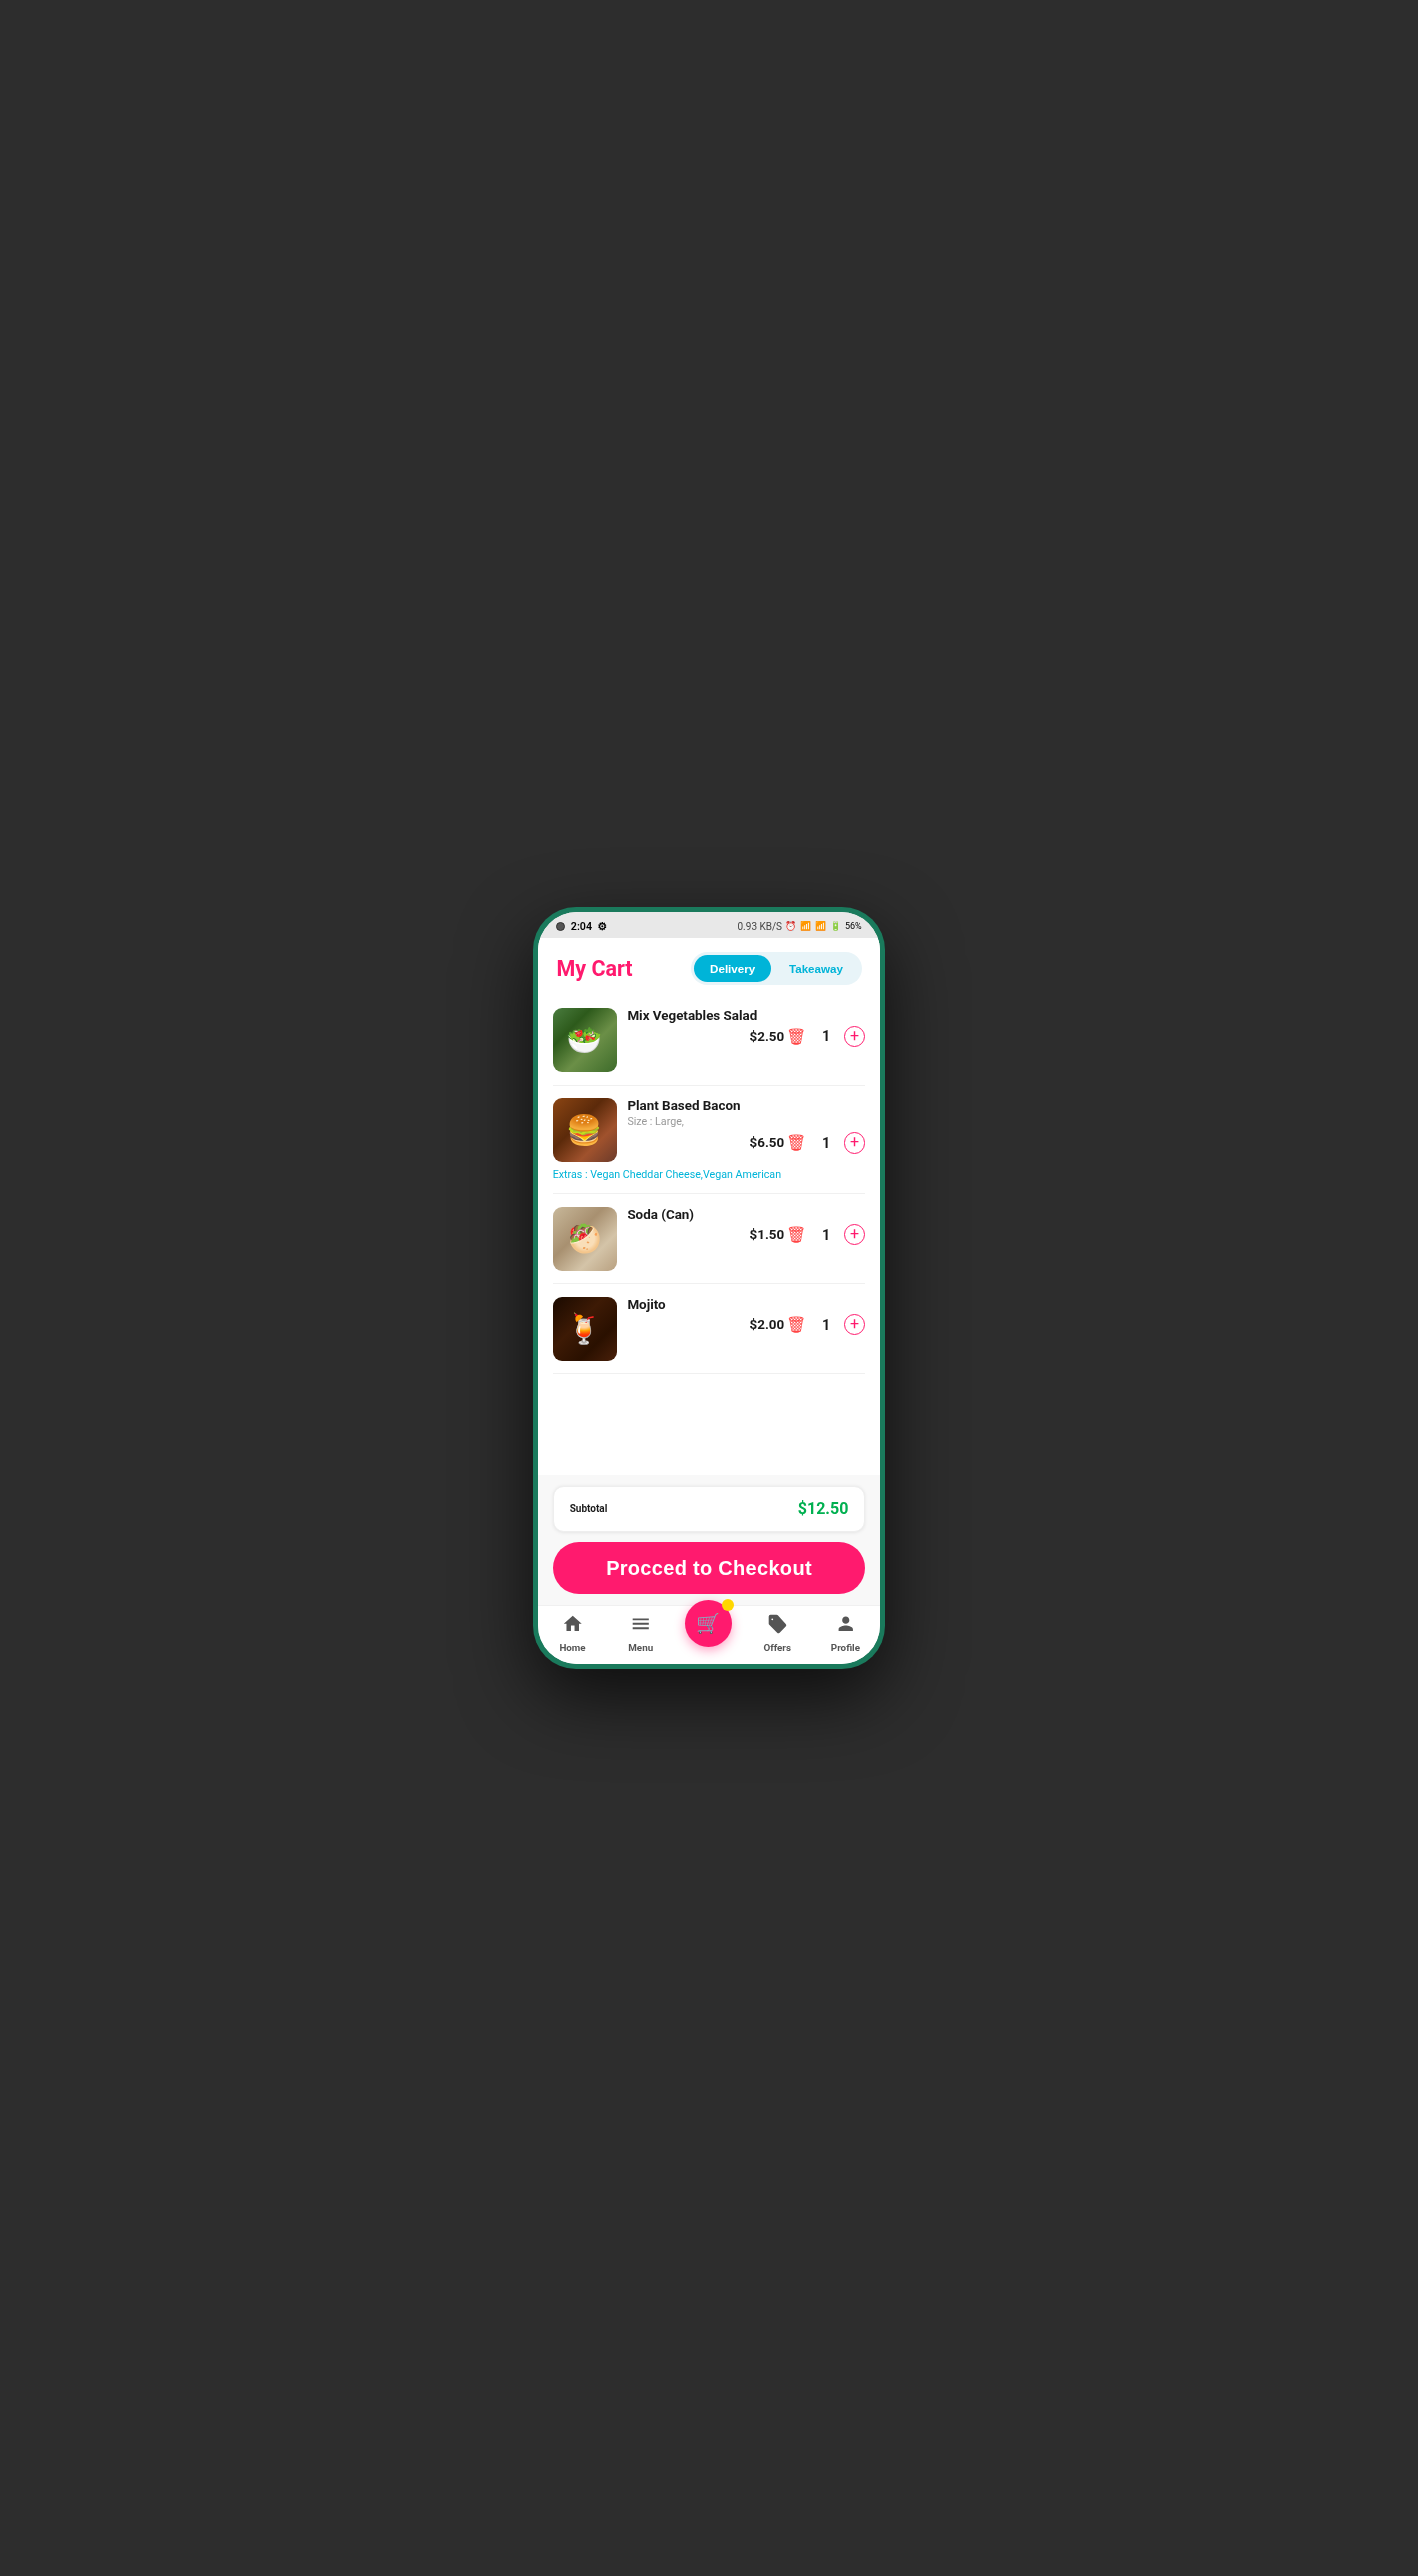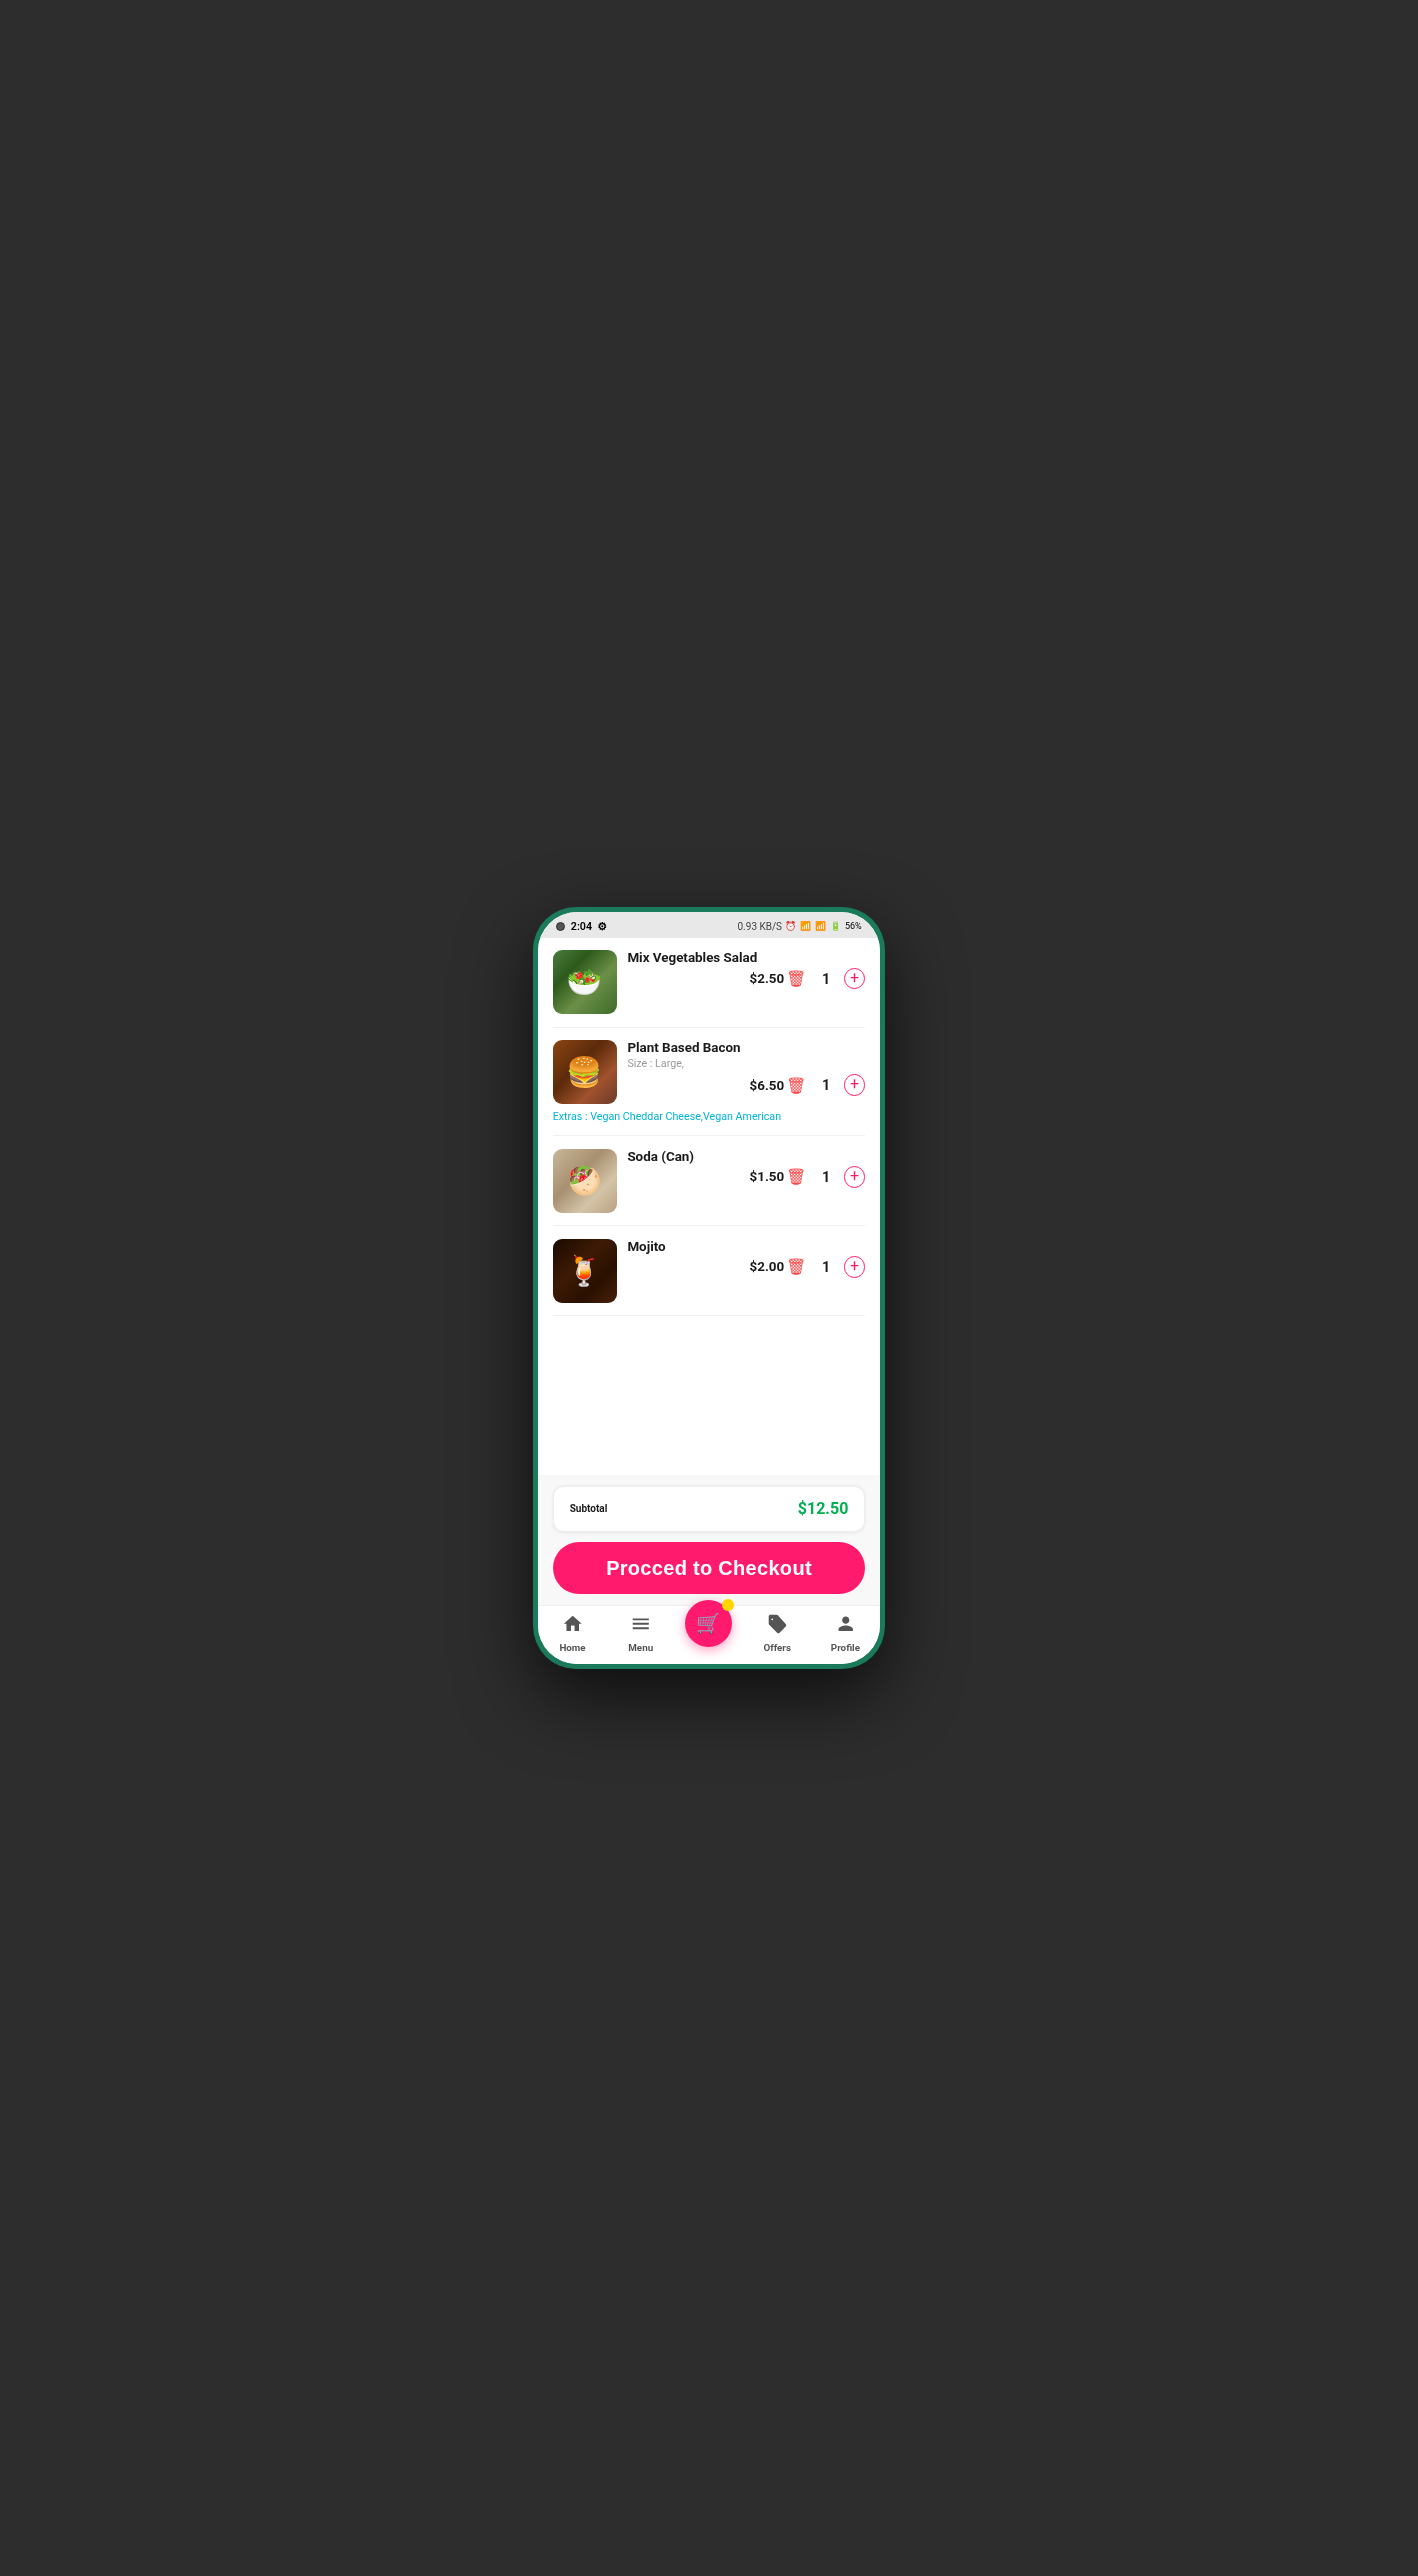--- a/index.html
+++ b/index.html
@@ -404,20 +404,27 @@
         <span>⏰</span>
         <span>📶</span>
         <span>📶</span>
         <span>🔋</span>
         <span>56%</span>
       </div>
     </div>
 
     <div class="app-content">
 
+      <div class="header">
+        <h1 class="page-title">My Cart</h1>
+        <div class="delivery-toggle">
+          <button class="toggle-btn active">Delivery</button>
+          <button class="toggle-btn inactive">Takeaway</button>
+        </div>
+      </div>
 
       <div class="cart-items">
 
         <div class="cart-item">
           <div class="cart-item-main">
             <div class="item-image img-salad"></div>
             <div class="item-details">
               <div class="item-name">Mix Vegetables Salad</div>
               <div class="item-price-row">
                 <span class="item-price">$2.50</span>

